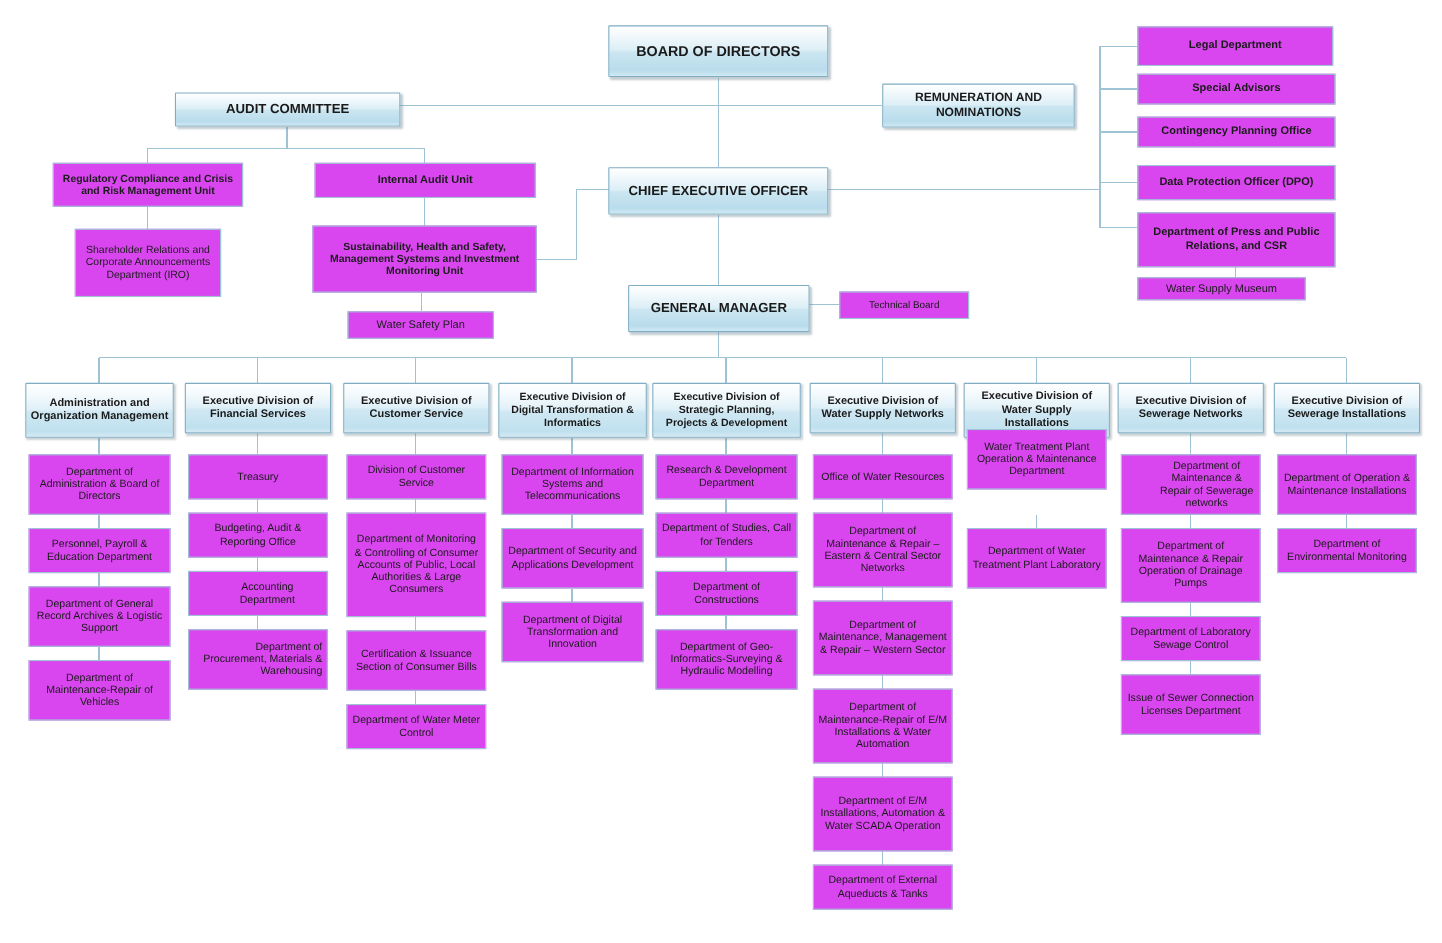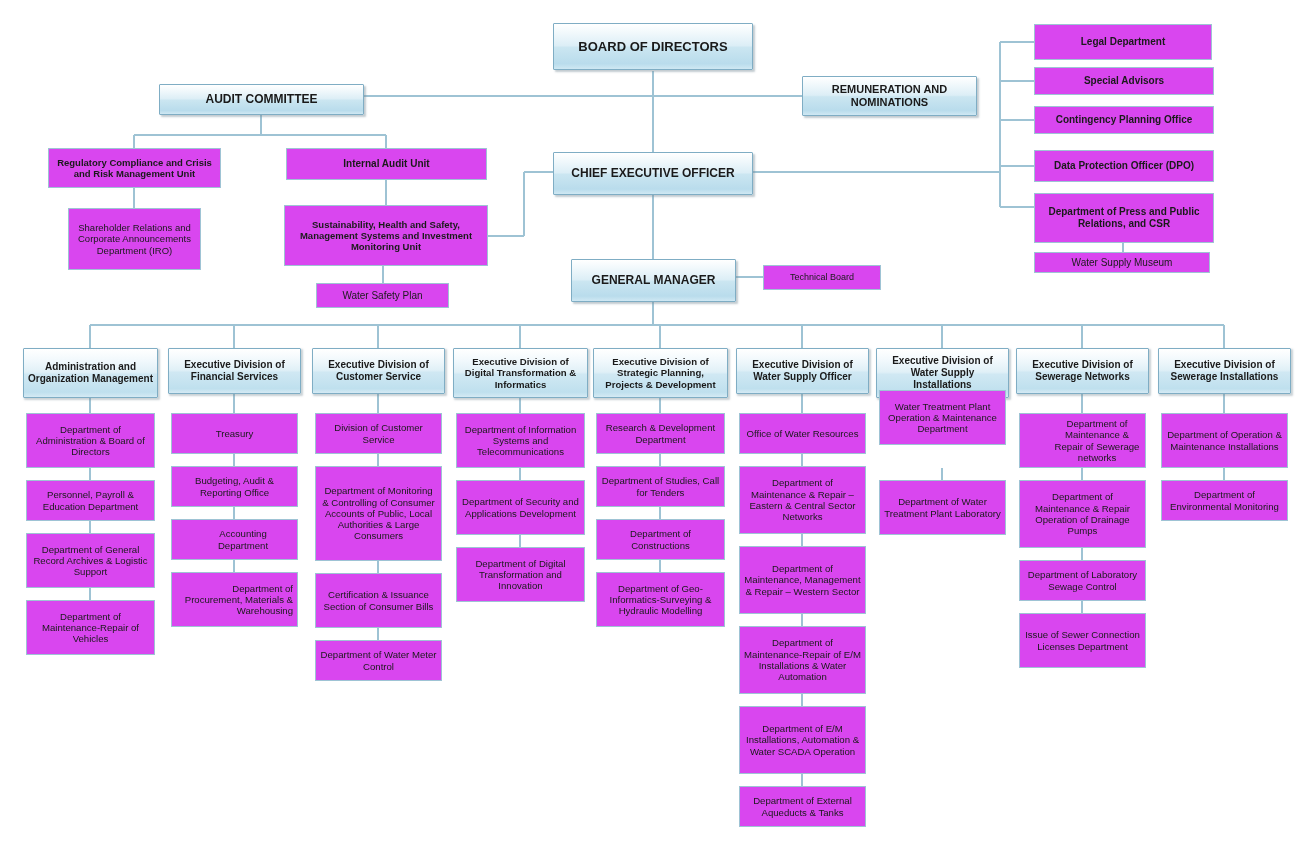--- a/index.html
+++ b/index.html
@@ -207,21 +207,21 @@
   </div>
   <div class="node boldplain t10" style="left:1034px; top:106px; width:180px; height:28px;">
     <span>Contingency Planning Office</span>
   </div>
   <div class="node boldplain t10" style="left:1034px; top:150px; width:180px; height:32px;">
     <span>Data Protection Officer (DPO)</span>
   </div>
   <div class="node boldplain t10" style="left:1034px; top:193px; width:180px; height:50px;">
     <span>Department of Press and Public Relations, and CSR</span>
   </div>
-  <div class="node plain t10" style="left:1034px; top:252px; width:176px; height:21px;">
+  <div class="node plain t10" style="left:1034px; top:252px; width:153px; height:21px;">
     <span>Water Supply Museum</span>
   </div>
 
   <div id="divisions-layer">
       <div class="node divhead" style="left: 23px; top: 348px; width: 135px; height: 50px; font-size: 10px;">
         <span>Administration and Organization Management</span>
       </div>
       <div class="node plain" style="left: 26px; top: 413px; width: 129px; height: 55px; font-size: 9.6px;">
         <span>Department of Administration &amp; Board of Directors</span>
       </div>
@@ -285,21 +285,21 @@
       <div class="node plain" style="left: 596px; top: 466px; width: 129px; height: 41px; font-size: 9.6px;">
         <span>Department of Studies, Call for Tenders</span>
       </div>
       <div class="node plain" style="left: 596px; top: 519px; width: 129px; height: 41px; font-size: 9.6px;">
         <span>Department of Constructions</span>
       </div>
       <div class="node plain" style="left: 596px; top: 572px; width: 129px; height: 55px; font-size: 9.6px;">
         <span>Department of Geo-Informatics-Surveying &amp; Hydraulic Modelling</span>
       </div>
       <div class="node divhead" style="left: 736px; top: 348px; width: 133px; height: 46px; font-size: 10px;">
-        <span>Executive Division of Water Supply Officer</span>
+        <span>Executive Division of Water Supply Networks</span>
       </div>
       <div class="node plain" style="left: 739px; top: 413px; width: 127px; height: 41px; font-size: 9.6px;">
         <span>Office of Water Resources</span>
       </div>
       <div class="node plain" style="left: 739px; top: 466px; width: 127px; height: 68px; font-size: 9.6px;">
         <span>Department of Maintenance &amp; Repair – Eastern &amp; Central Sector Networks</span>
       </div>
       <div class="node plain" style="left: 739px; top: 546px; width: 127px; height: 68px; font-size: 9.6px;">
         <span>Department of Maintenance, Management &amp; Repair – Western Sector</span>
       </div>

